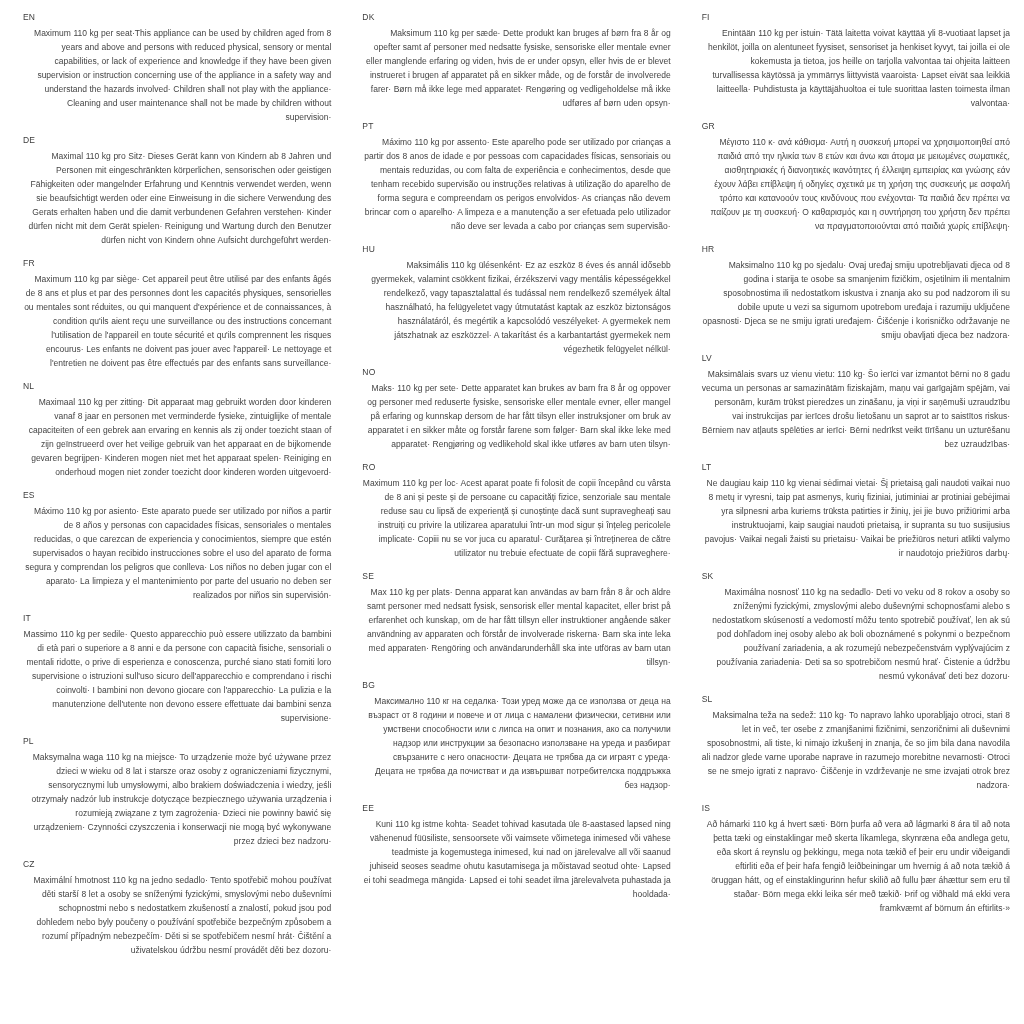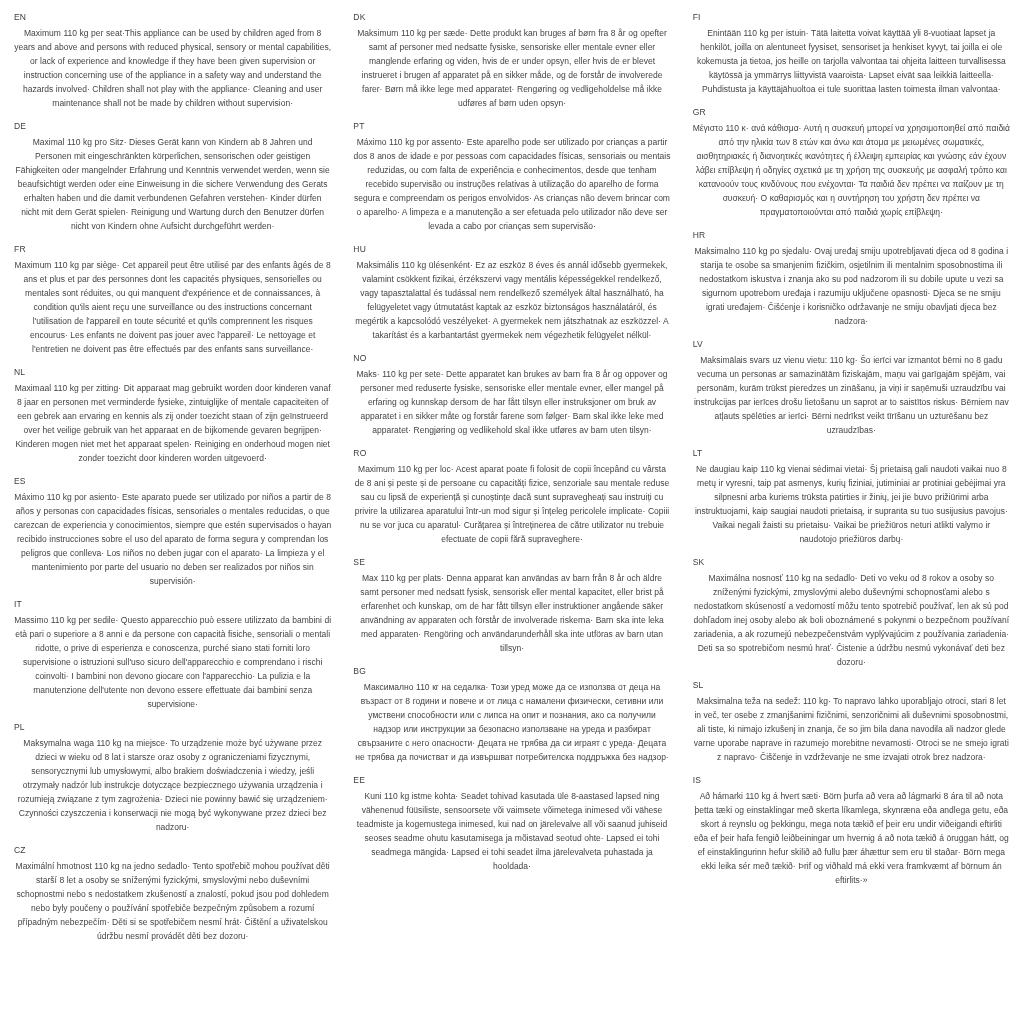--- a/index.html
+++ b/index.html
@@ -8,35 +8,35 @@
     height: 1024px;
     box-sizing: border-box;
     padding: 12px 14px;
     display: flex;
     gap: 22px;
     background: #ffffff;
     font-family: "Liberation Sans", "DejaVu Sans", sans-serif;
     color: #414141;
     overflow: hidden;
   }
-  .col { flex: 1; min-width: 0; }
+  .col { flex: 1; min-width: 0; margin-left: 9px; }
   .lang-section { margin: 0 0 11px 0; }
   .lang-code {
     font-size: 8.5px;
     font-weight: 400;
     letter-spacing: 0.2px;
     margin: 0 0 4px 0;
     color: #3c3c3c;
   }
   .lang-text {
     font-size: 8.5px;
     line-height: 14px;
     margin: 0;
     color: #444444;
-    text-align: center;
+    text-align: right;
     word-spacing: 0.2px;
   }
 </style>
 </head>
 <body>
 
 <div class="page">
 
   <div class="col">
     <section class="lang-section">

